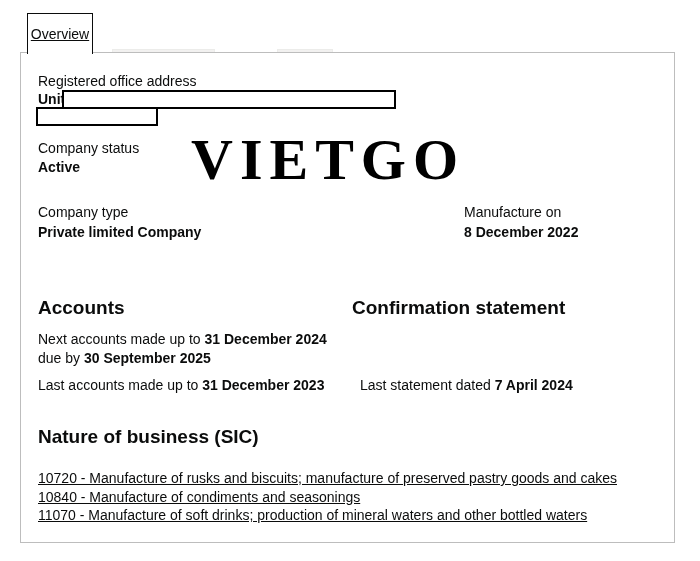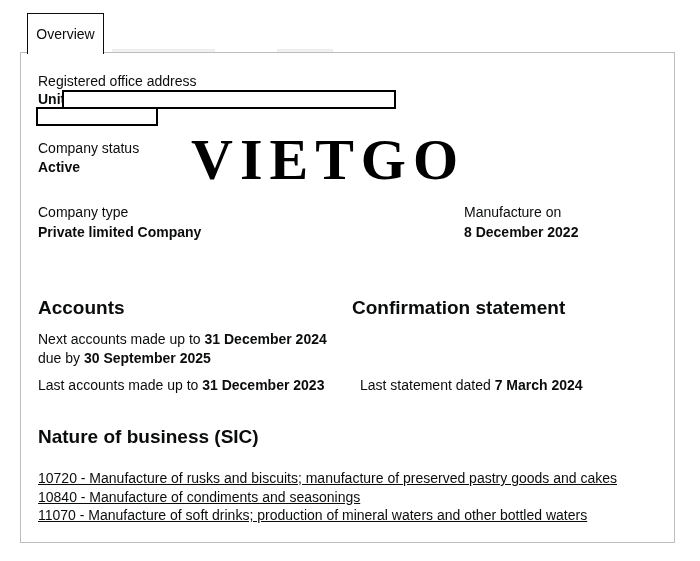--- a/index.html
+++ b/index.html
@@ -18,25 +18,26 @@
     position: absolute;
     display: flex;
     align-items: center;
     justify-content: center;
     font-size: 14px;
     white-space: nowrap;
     cursor: pointer;
   }
   .tab-active {
     left: 27px; top: 13px;
-    width: 77px; height: 41px;
+    width: 66px; height: 41px;
     background: #ffffff;
     border: 1px solid #0b0c0c;
     border-bottom: none;
     z-index: 3;
+    text-decoration: underline;
   }
   .tab-gray {
     top: 17px; height: 21px;
     background: #f2f1f0;
     border: 1px solid #ececea;
     border-bottom: none;
     text-decoration: underline;
     z-index: 1;
     margin-top: 32px;
   }
@@ -111,21 +112,21 @@
   <div class="abs val" style="left:38px; top:224px;">Private limited Company</div>
   <div class="abs lbl" style="left:464px; top:204px;">Manufacture on</div>
   <div class="abs val" style="left:464px; top:224px;">8 December 2022</div>
 
   <div class="abs h2" style="left:38px; top:297px;">Accounts</div>
   <div class="abs line" style="left:38px; top:330px;"><span>Next accounts made up to </span><strong>31 December 2024</strong><br>
     <span>due by </span><strong>30 September 2025</strong></div>
   <div class="abs line" style="left:38px; top:376px;"><span>Last accounts made up to </span><strong>31 December 2023</strong></div>
 
   <div class="abs h2" style="left:352px; top:297px;">Confirmation statement</div>
-  <div class="abs line" style="left:360px; top:376px;"><span>Last statement dated </span><strong>7 March 2024</strong></div>
+  <div class="abs line" style="left:360px; top:376px;"><span>Last statement dated </span><strong>7 April 2024</strong></div>
 
   <div class="abs h2" style="left:38px; top:426px;">Nature of business (SIC)</div>
   <div class="abs line" style="left:38px; top:469px;text-decoration:underline;">
     <div>10720 - Manufacture of rusks and biscuits; manufacture of preserved pastry goods and cakes</div>
     <div>10840 - Manufacture of condiments and seasonings</div>
     <div>11070 - Manufacture of soft drinks; production of mineral waters and other bottled waters</div>
   </div>
 
 </div>
 

